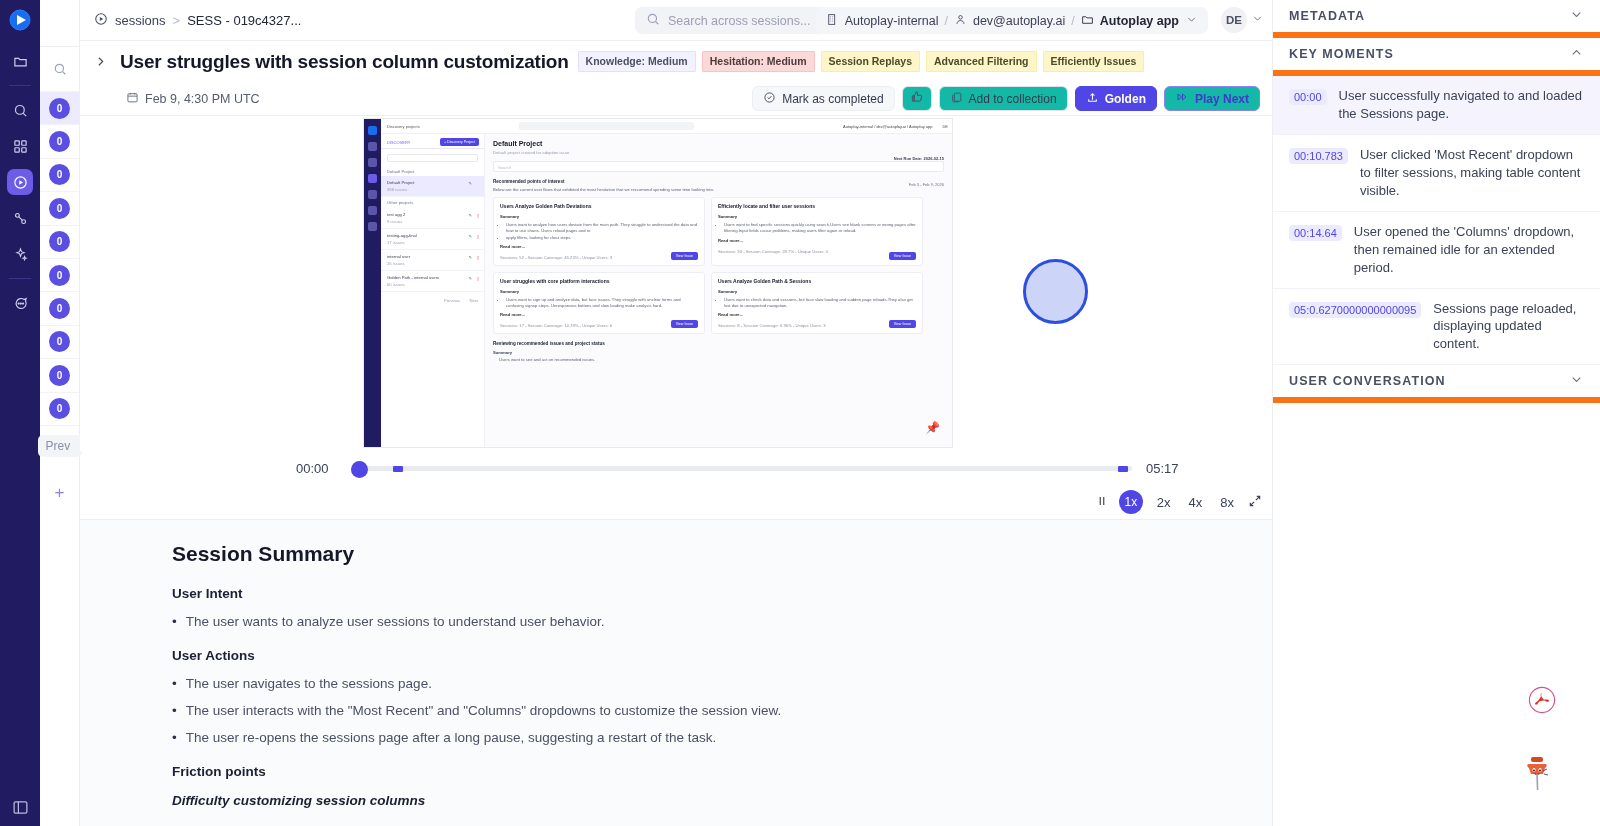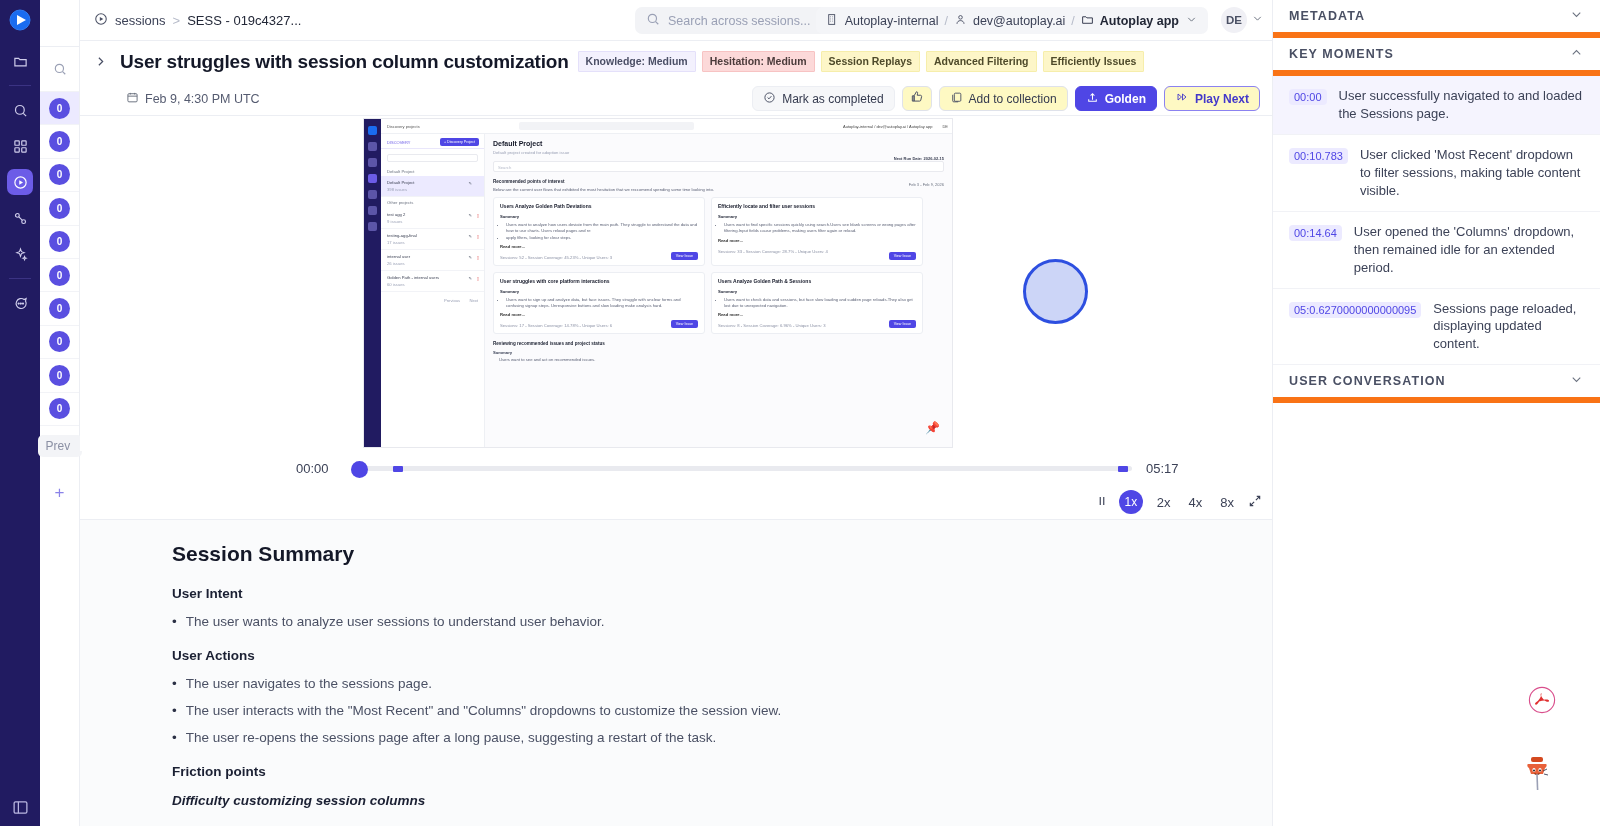--- a/index.html
+++ b/index.html
@@ -102,21 +102,21 @@
   .b-hes  { background: #fcd9d9; color: #4b3b3b; border: 1px solid #f7c3c3; }
   .b-tag  { background: #fdf6c8; color: #4e4a2a; border: 1px solid #f6eeab; }
 
   .metarow { display: flex; align-items: center; height: 34px; padding-left: 0;
              position: relative; border-bottom: 1px solid #eceef3; }
   .datecell { display: flex; align-items: center; gap: 6px; font-size: 12.5px;
               color: #555b70; margin-left: 46px; }
   .actions { position: absolute; right: 12px; display: flex; align-items: center; gap: 7px; }
   .abtn { display: flex; align-items: center; gap: 6px; height: 25px; padding: 0 10px;
           border: 1px solid #dfe2ea; border-radius: 6px; font-size: 12px;
-          color: #343a4e; background: #fef9c3; white-space: nowrap; }
+          color: #343a4e; background: #14b8a6; white-space: nowrap; }
   .abtn.flat { background: #f6f7f9; border-color: #eceef3; }
   .abtn.icononly { padding: 0 7px; }
   .abtn.primary { background: #4f46e5; border-color: #4f46e5; color: #fff; font-weight: 600; }
   .abtn.outline { border-color: #8b82f0; color: #4338ca; font-weight: 600; }
 
   
   .videoarea { position: relative; background: #ffffff; flex: 0 0 auto;
                height: 335px; overflow: hidden; }
   .frame { position: absolute; left: 283px; top: 2px; width: 590px; height: 330px;
            background: #fff; border: 1px solid #e8e9ee; overflow: hidden; }

